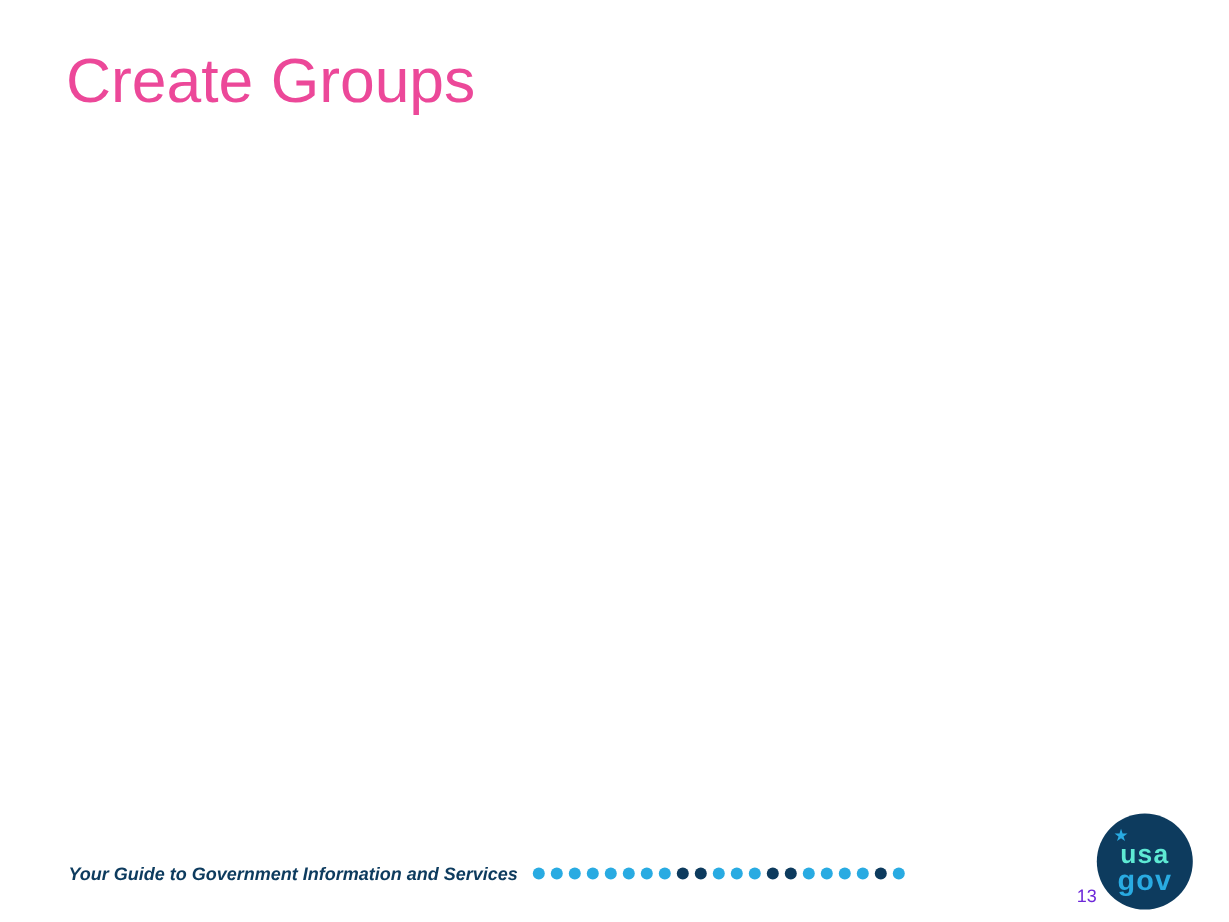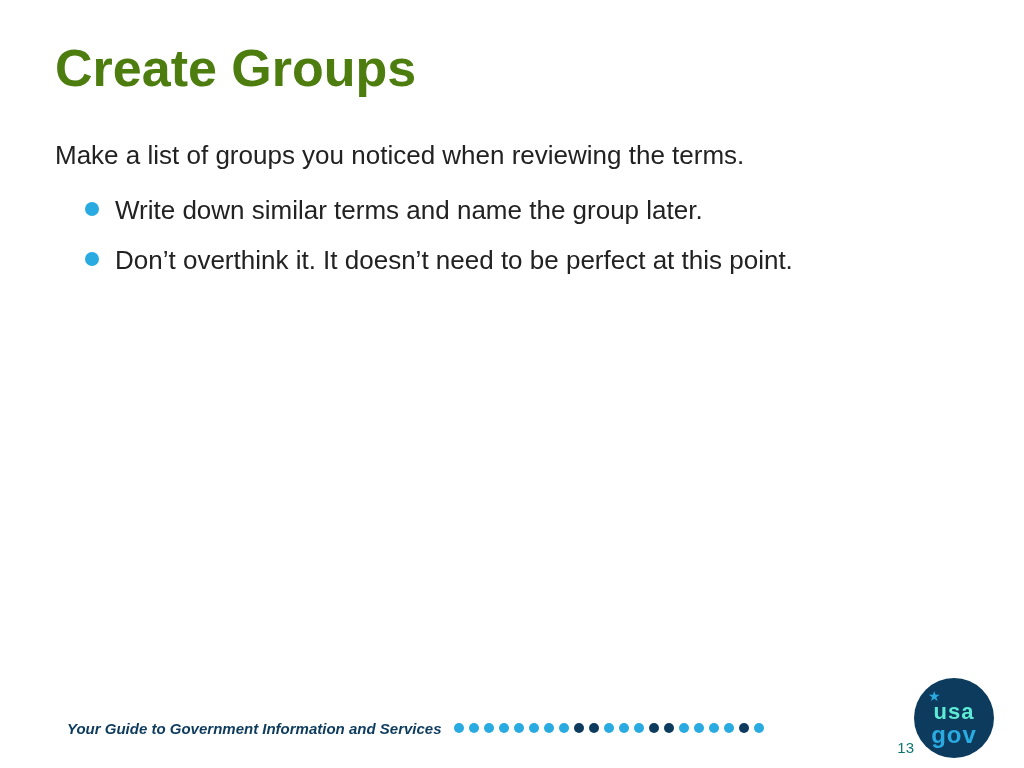--- a/index.html
+++ b/index.html
@@ -20,22 +20,22 @@
     .slide {
       width: 1024px;
       height: 768px;
       background: #ffffff;
       position: relative;
       padding: 40px 55px 0 55px;
     }
 
     .slide-title {
       font-size: 52px;
-      font-weight: 700;
-      color: #4d7c0f;
+      font-weight: 400;
+      color: #ec4899;
       margin-bottom: 40px;
       line-height: 1.1;
     }
 
     .slide-body {
       font-size: 26px;
       color: #222222;
       line-height: 1.4;
     }
 
@@ -66,21 +66,21 @@
       top: 10px;
       width: 14px;
       height: 14px;
       background: #29abe2;
       border-radius: 50%;
     }
 
     .footer {
       position: absolute;
       bottom: 0;
-      left: 12px;
+      left: 2px;
       right: 0;
       height: 80px;
       display: flex;
       align-items: center;
       padding: 0 55px;
     }
 
     .footer-text {
       font-size: 15px;
       font-style: italic;
@@ -102,21 +102,21 @@
       border-radius: 50%;
       margin-right: 5px;
       flex-shrink: 0;
     }
 
     .page-number {
       position: absolute;
       bottom: 12px;
       right: 110px;
       font-size: 15px;
-      color: #0f766e;
+      color: #6d28d9;
       margin-top: 36px;
     }
 
     .usagov-logo {
       position: absolute;
       bottom: 10px;
       right: 30px;
       width: 80px;
       height: 80px;
       background: #0d3b5e;
@@ -153,32 +153,20 @@
       letter-spacing: 1px;
     }
   </style>
 </head>
 <body>
 
 <div class="slide">
 
   <h1 class="slide-title">Create Groups</h1>
 
-  <div class="slide-body">
-    <p class="intro-text">Make a list of groups you noticed when reviewing the terms.</p>
-
-    <ul class="bullet-list">
-      <li>
-        <span>Write down similar terms and name the group later.</span>
-      </li>
-      <li>
-        <span>Don’t overthink it. It doesn’t need to be perfect at this point.</span>
-      </li>
-    </ul>
-  </div>
 
   <div class="footer">
     <span class="footer-text">Your Guide to Government Information and Services</span>
     <div class="footer-dots" id="dots-container">
         <div class="footer-dot" style="background: rgb(41, 171, 226);"></div>
         <div class="footer-dot" style="background: rgb(41, 171, 226);"></div>
         <div class="footer-dot" style="background: rgb(41, 171, 226);"></div>
         <div class="footer-dot" style="background: rgb(41, 171, 226);"></div>
         <div class="footer-dot" style="background: rgb(41, 171, 226);"></div>
         <div class="footer-dot" style="background: rgb(41, 171, 226);"></div>

